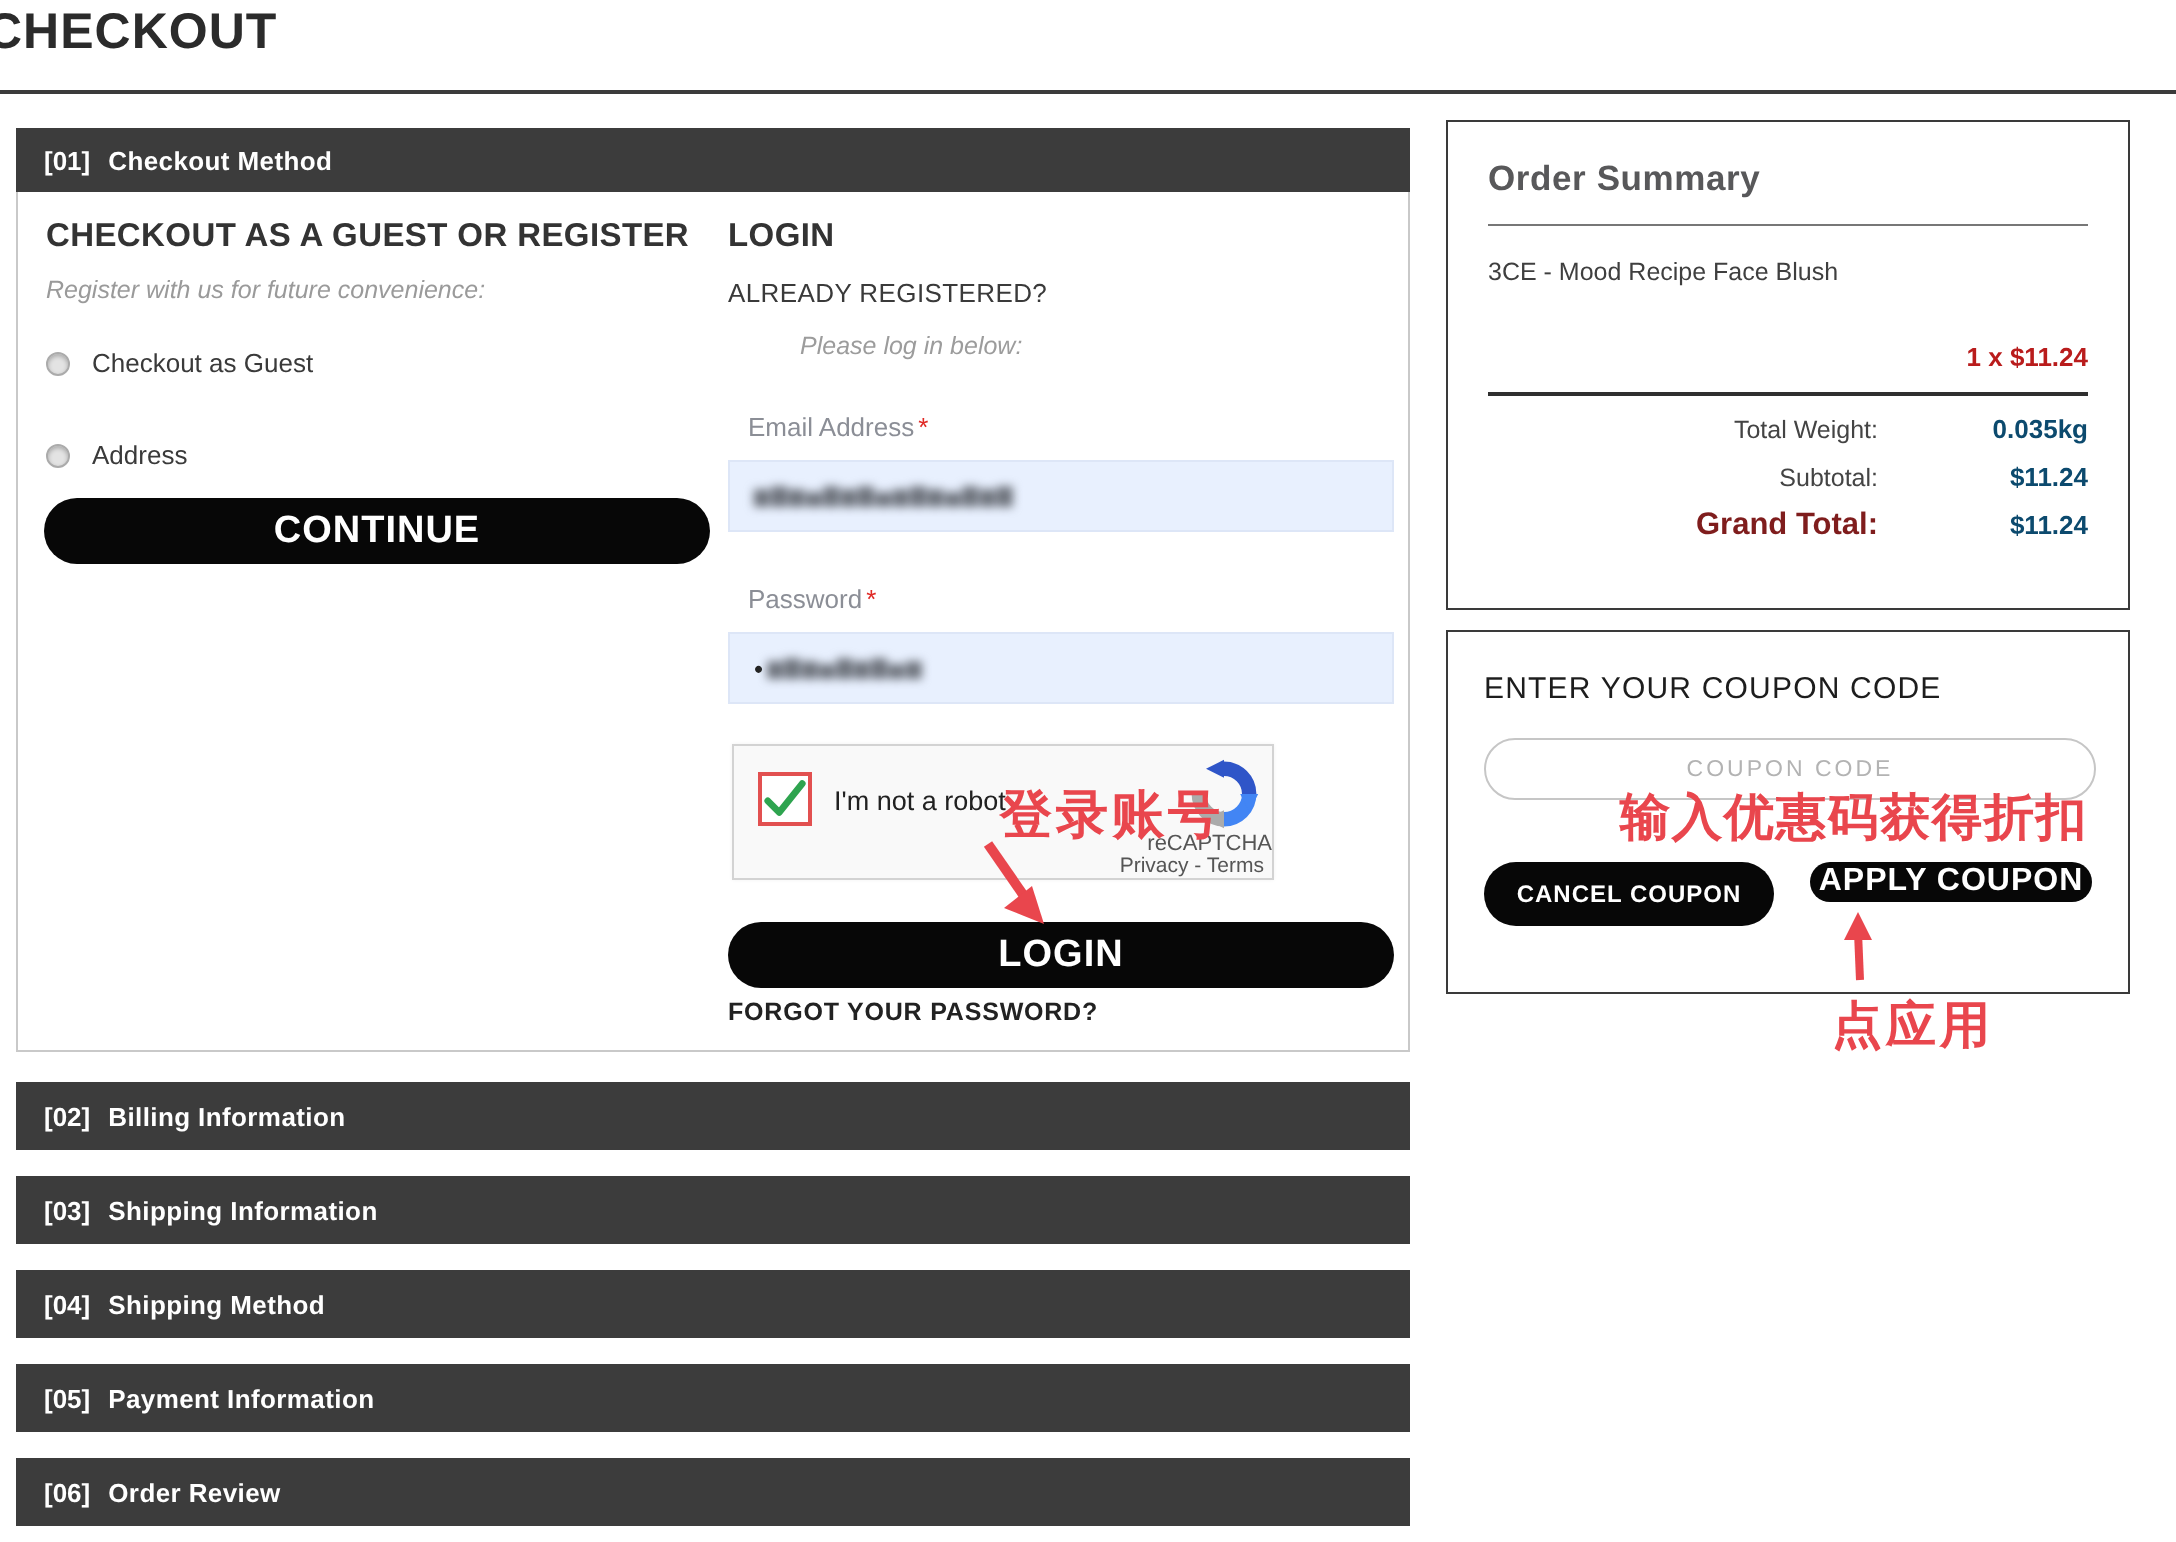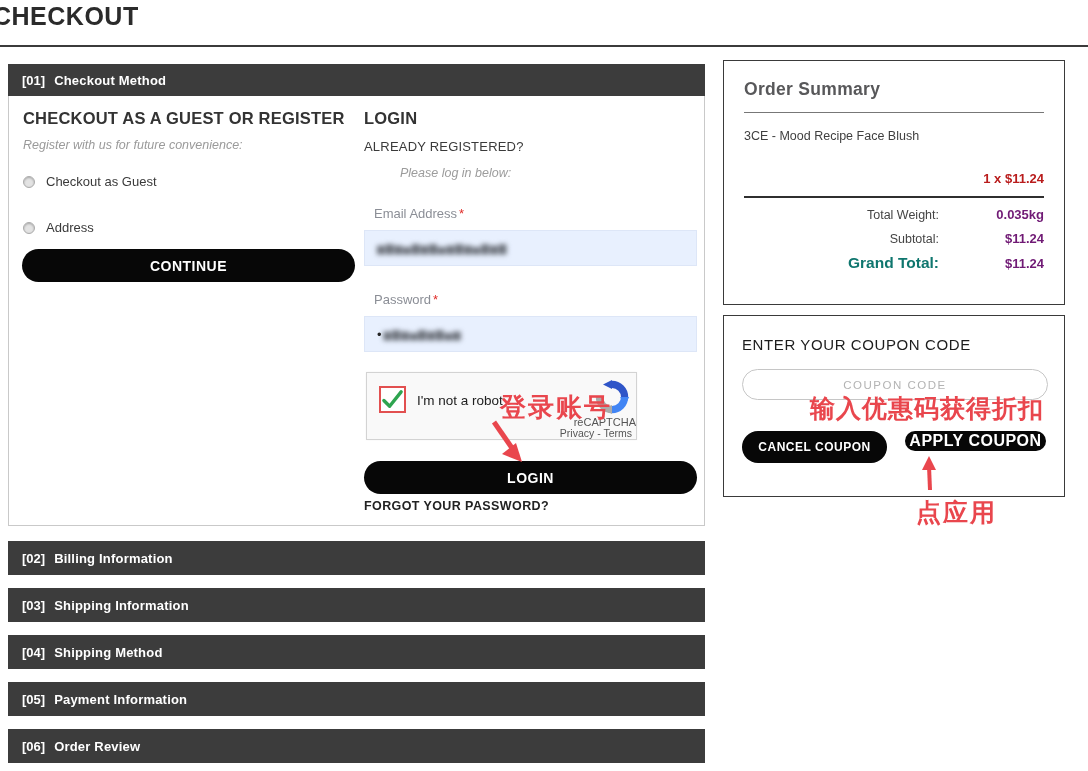--- a/index.html
+++ b/index.html
@@ -32,21 +32,21 @@
   .col-guest .h2 { margin:13px 0 0 8px; }
   .italic-note { font-style:italic; color:#9a9a9a; font-size:12.5px; margin:10px 0 0 8px; }
 
   .radio-row { display:flex; align-items:center; margin:22px 0 0 8px; cursor:pointer; }
   .radio-row:first-of-type { margin-top:22px; }
   .radio { width:12px; height:12px; border-radius:50%; background:#e3e3e3;
     border:1px solid #ababab; box-shadow:inset 0 1px 2px rgba(0,0,0,.25); }
   .radio-label { font-size:13px; color:#3a3a3a; margin-left:11px; }
 
   .pill-btn { background:#070707; color:#fff; font-weight:bold; text-align:center;
-    border:none; border-radius:17px; font-size:14px; letter-spacing:.5px;
+    border:none; border-radius:17px; font-size:19px; letter-spacing:.5px;
     display:flex; align-items:center; justify-content:center; cursor:pointer;
     font-family:"Liberation Sans", sans-serif; }
   .continue-btn { position:absolute; left:7px; top:153px; width:333px; height:33px; }
 
   .login-h2 { margin-top:13px; }
   .already { font-size:13px; color:#3a3a3a; margin-top:11px; letter-spacing:.2px; }
   .login-note { font-style:italic; color:#9c9c9c; font-size:12.5px; margin-top:12px;margin-left:36px; }
   .field-label { font-size:13px; color:#8b8e96; margin:26px 0 0 10px; }
   .field-label:first-of-type { margin-top:26px; }
   .req { color:#e02b27; margin-left:2px; }
@@ -74,22 +74,22 @@
     background:#fff; border:1px solid #3a3a3a; padding:18px 20px 0 20px; }
   .order-title { font-size:17.5px; font-weight:bold; color:#58585a; letter-spacing:.3px;
     padding-bottom:12px; border-bottom:1px solid #777; }
   .product-name { font-size:12.5px; color:#3f3f3f; margin-top:16px; }
   .product-color { font-size:12.5px; color:#3f3f3f; margin-top:8px; }
   .product-color .b { font-weight:bold; }
   .qty-price { font-size:13px; font-weight:bold; color:#b91c1c; text-align:right; margin-top:28px;
     padding-bottom:10px; border-bottom:2px solid #2f2f2f; }
   .tot-row { display:flex; align-items:baseline; margin-top:9px; }
   .tot-row .t-label { flex:1; text-align:right; font-size:12.5px; color:#444; }
-  .tot-row .t-value { width:105px; text-align:right; font-size:13px; font-weight:bold; color:#701a75; }
-  .tot-row.grand .t-label { font-size:15.5px; font-weight:bold; color:#0f766e; }
+  .tot-row .t-value { width:105px; text-align:right; font-size:13px; font-weight:bold; color:#0c4a6e; }
+  .tot-row.grand .t-label { font-size:15.5px; font-weight:bold; color:#7f1d1d; }
   .tot-row.grand { margin-top:8px; }
 
   .coupon-box { position:absolute; left:723px; top:315px; width:342px; height:182px;
     background:#fff; border:1px solid #3a3a3a; padding:20px 18px 0 18px; }
   .coupon-title { text-align:left; font-size:15px; font-weight:normal; color:#1d1d1d;
     letter-spacing:.6px; }
   .coupon-input { margin-top:16px; width:306px; height:31px; border:1px solid #c6c6c6;
     border-radius:16px; text-align:center; font-size:11.5px; letter-spacing:1.5px;
     color:#555; outline:none; font-family:"Liberation Sans", sans-serif; }
   .coupon-input::placeholder { color:#b3b3b3; }

